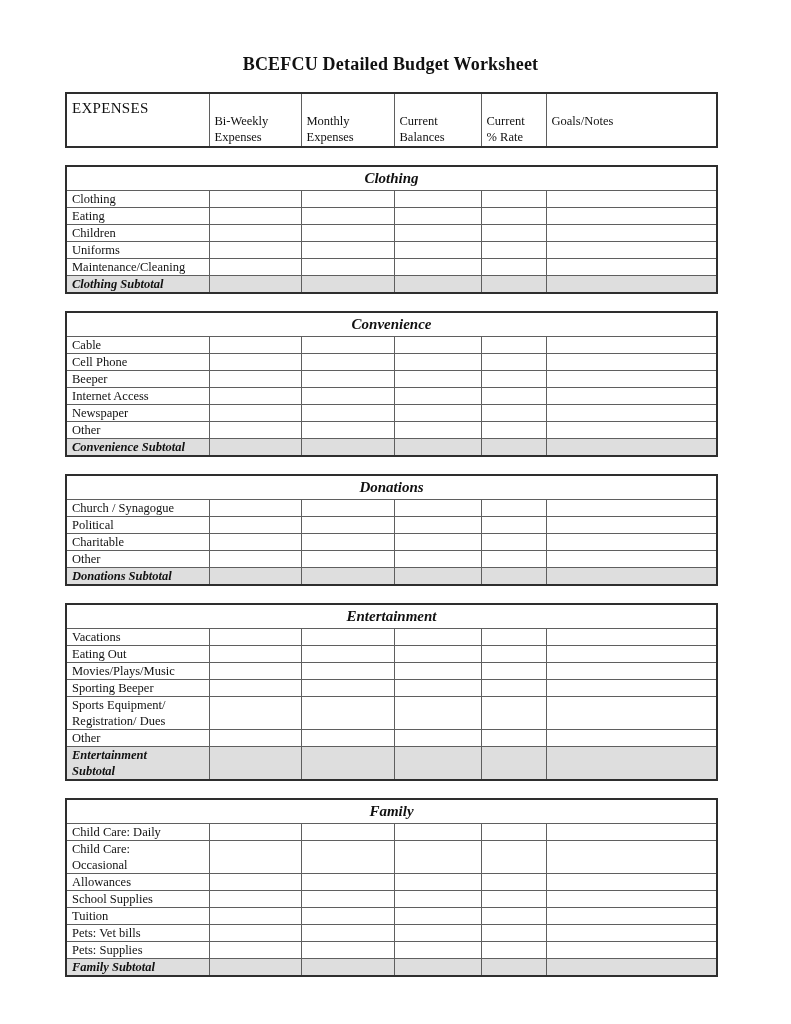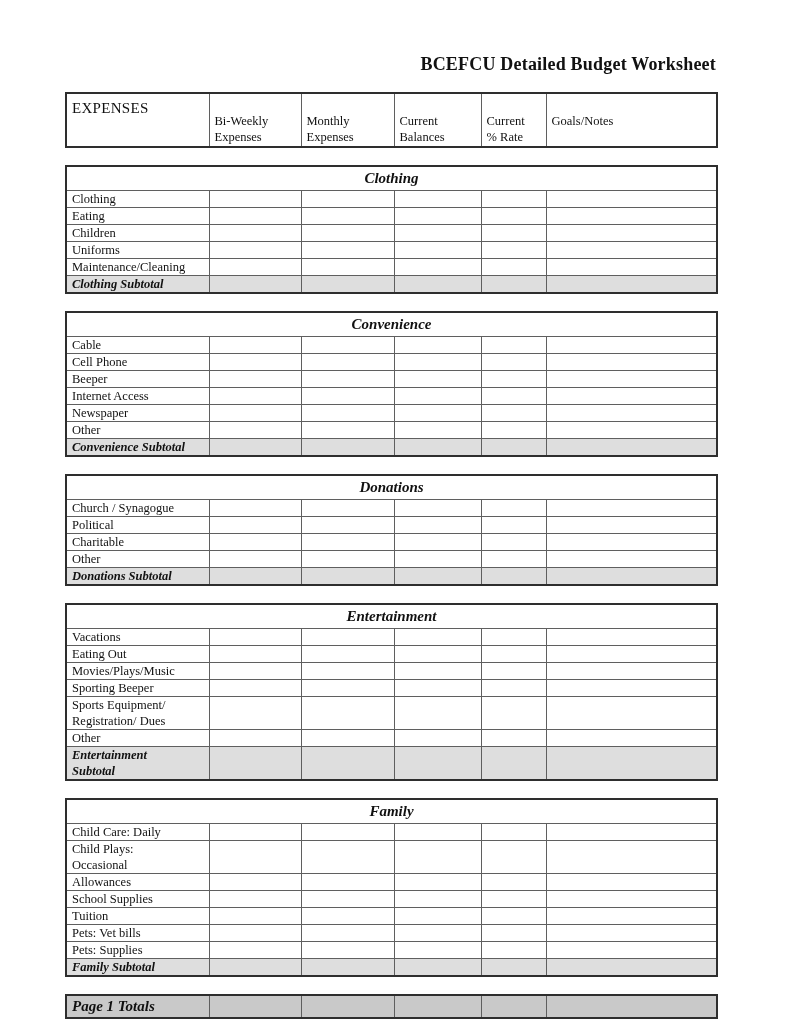--- a/index.html
+++ b/index.html
@@ -14,21 +14,21 @@
     color: #111111;
     overflow: hidden;
   }
   .page {
     padding: 54px 0 0 65px;
     box-sizing: border-box;
   }
   .title {
     width: 651px;
     margin: 0 0 4px 0;
-    text-align: right;
+    text-align: center;
     font-size: 18px;
     font-weight: bold;
     letter-spacing: 0.2px;
   }
   table {
     border-collapse: collapse;
     table-layout: fixed;
     width: 651px;
     margin: 17px 0 16px 0;
     border: 2px solid #2e2e2e;
@@ -397,21 +397,21 @@
           </tr>
           <tr class="item-row">
             <td>Child Care: Daily</td>
             <td></td>
             <td></td>
             <td></td>
             <td></td>
             <td></td>
           </tr>
           <tr class="item-row">
-            <td>Child Plays:
+            <td>Child Care:
 Occasional</td>
             <td></td>
             <td></td>
             <td></td>
             <td></td>
             <td></td>
           </tr>
           <tr class="item-row">
             <td>Allowances</td>
             <td></td>
@@ -457,34 +457,14 @@
             <td></td>
             <td></td>
             <td></td>
             <td></td>
             <td></td>
           </tr>
         </tbody>
       </table>
     </div>
 
-  <table class="totals-table">
-    <colgroup>
-      <col class="c-label">
-        <col class="c-biw">
-        <col class="c-mon">
-      <col class="c-bal">
-        <col class="c-rate">
-        <col class="c-goals">
-    </colgroup>
-    <tbody>
-      <tr>
-        <td class="totals-label">Page 1 Totals</td>
-        <td></td>
-        <td></td>
-        <td></td>
-        <td></td>
-        <td></td>
-      </tr>
-    </tbody>
-  </table>
 
 </div>
 
 </body></html>

